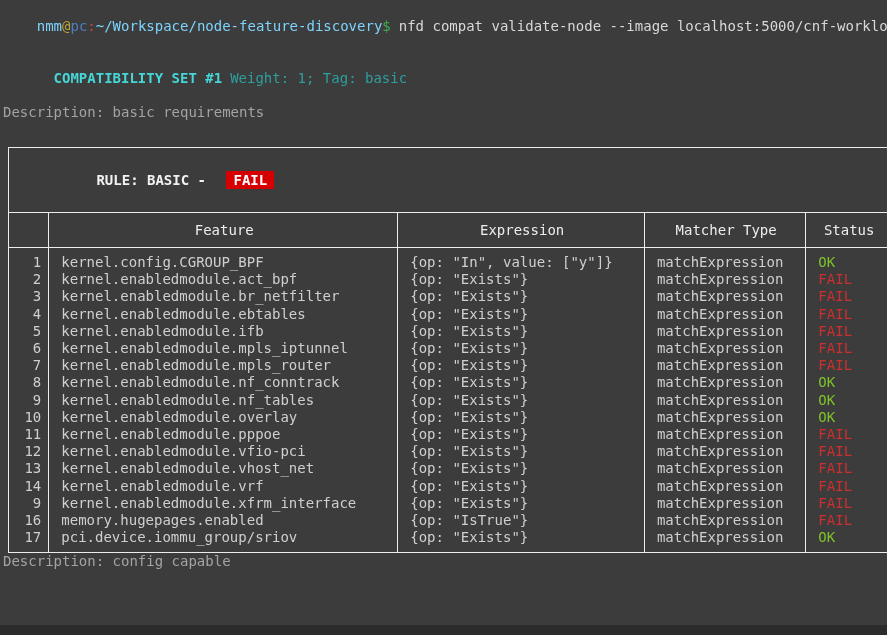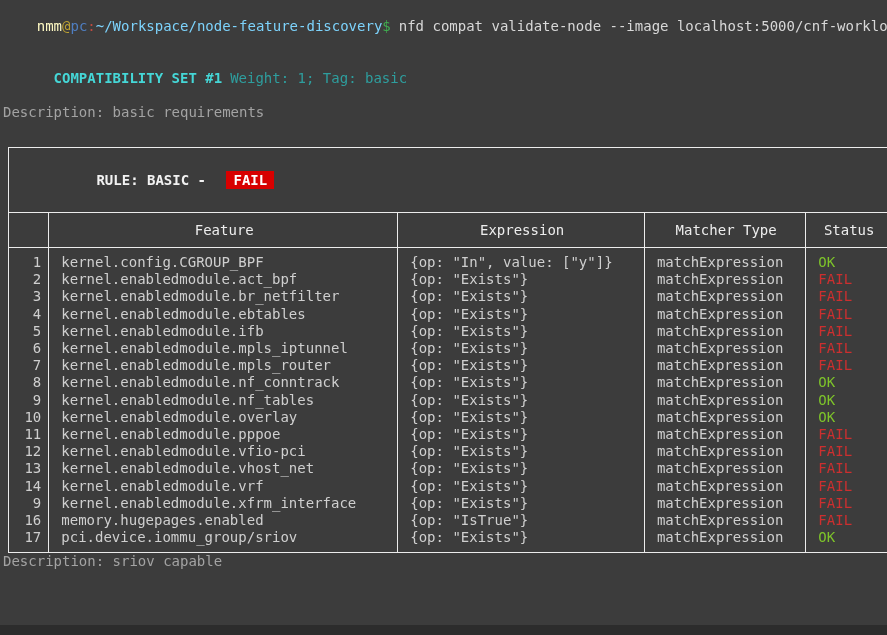--- a/index.html
+++ b/index.html
@@ -18,21 +18,21 @@
     width: 887px; height: 635px;
     background: var(--bg);
     font-family: "DejaVu Sans Mono", "Liberation Mono", monospace;
     font-size: 14px;
     color: var(--fg);
     overflow: hidden;
     position: relative;
   }
   .line { line-height: 17px; padding-left: 3px; white-space: pre; }
   .prompt-line { padding-top: 1px; }
-  .p-user  { color: #fef9c3; }
+  .p-user  { color: #7dd3fc; }
   .p-at    { color: #bda232; }
   .p-host  { color: #4f7ec0; }
   .p-colon { color: #bf4a40; }
   .p-path  { color: #7dd3fc; }
   .p-dollar{ color: #3fad4f; }
   .p-cmd   { color: #d8d8d8; margin-left: 8px; }
 
   .set-title { color: var(--title); font-weight: bold; }
   .set-meta  { color: var(--meta); margin-left: 8px; }
   .set-desc  { color: #a3a3a3; }
@@ -246,18 +246,18 @@
               <td>{op: "Exists"}</td>
               <td>matchExpression</td>
               <td class="status-ok">OK</td>
             </tr>
           </tbody>
       </table>
     </div>
   </section>
 
   <section class="set-section-2">
-    <div class="line set-desc">Description: sriov capable</div>
+    <div class="line set-desc">Description: config capable</div>
 
   </section>
 
   <div class="bottom-strip"></div>
 </div>
 
 </body></html>

